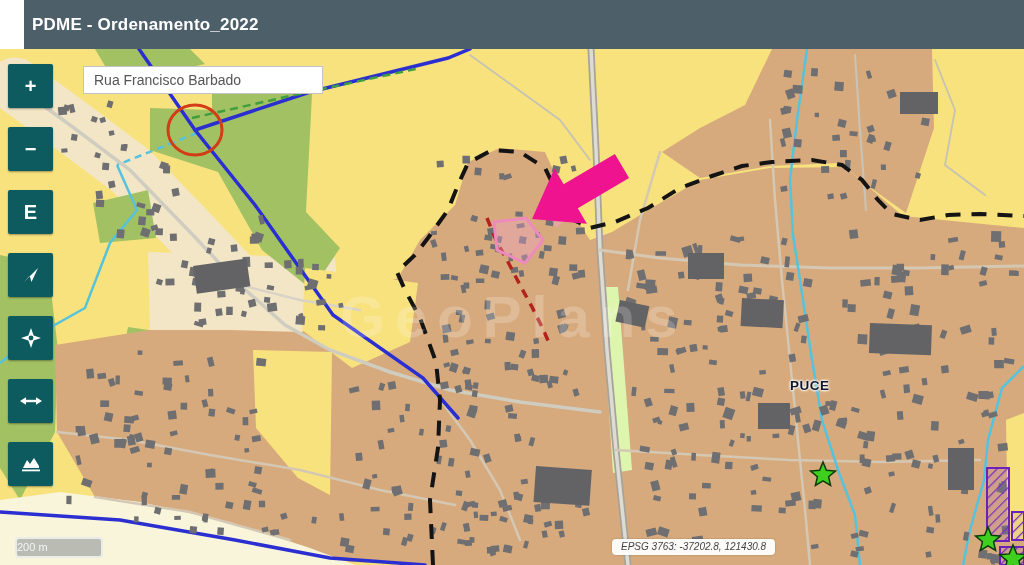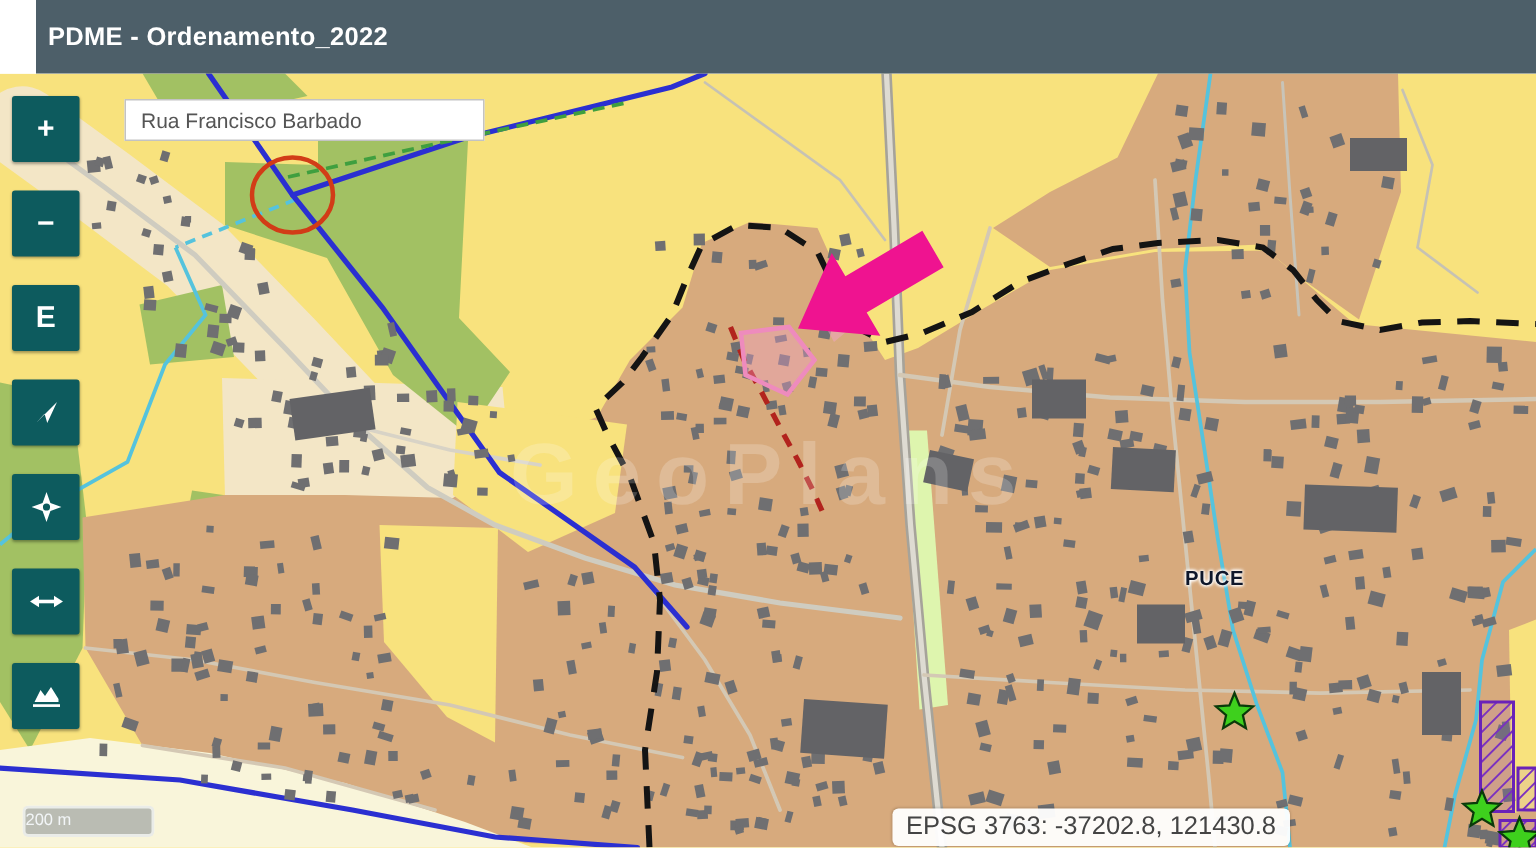--- a/index.html
+++ b/index.html
@@ -20,23 +20,23 @@
   .tool-btn svg{display:block;}
   
   .search-box{position:absolute;left:83px;top:66px;width:240px;height:28px;background:#ffffff;
               border:1px solid #c3c3c3;box-sizing:border-box;font-size:14px;color:#555555;
               padding:0 10px;outline:none;font-family:"Liberation Sans",sans-serif;}
   
   .scalebar{position:absolute;left:15px;top:537px;width:84px;height:17px;
             background:rgba(108,120,130,.45);border:2px solid rgba(255,255,255,.7);
             border-radius:4px;color:#f2f5f7;font-size:11px;text-align:left;line-height:17px;}
   
-  .coordbox{position:absolute;left:595px;top:539px;background:rgba(255,255,255,.95);
-            border-radius:4px;padding:2px 9px 3px 9px;font-size:17px;color:#444444;
-            box-shadow:0 0 2px rgba(0,0,0,.25);}
+  .coordbox{position:absolute;left:612px;top:539px;background:rgba(255,255,255,.95);
+            border-radius:4px;padding:2px 9px 3px 9px;font-size:10px;color:#444444;
+            box-shadow:0 0 2px rgba(0,0,0,.25);font-style:italic;}
   
   .place-label{position:absolute;left:750px;top:378px;font-size:13.5px;font-weight:bold;color:#0f172a;
                text-shadow:0 0 2px #fff,0 0 2px #fff,0 0 3px #fff,0 0 3px #fff;letter-spacing:.5px;margin-left:40px;}
   .watermark{position:absolute;left:340px;top:283px;font-size:58px;font-weight:bold;
              color:rgba(255,255,255,.20);letter-spacing:10px;pointer-events:none;}
 </style>
 </head>
 <body>
 
 <svg id="map" viewBox="0 49 1024 516">

